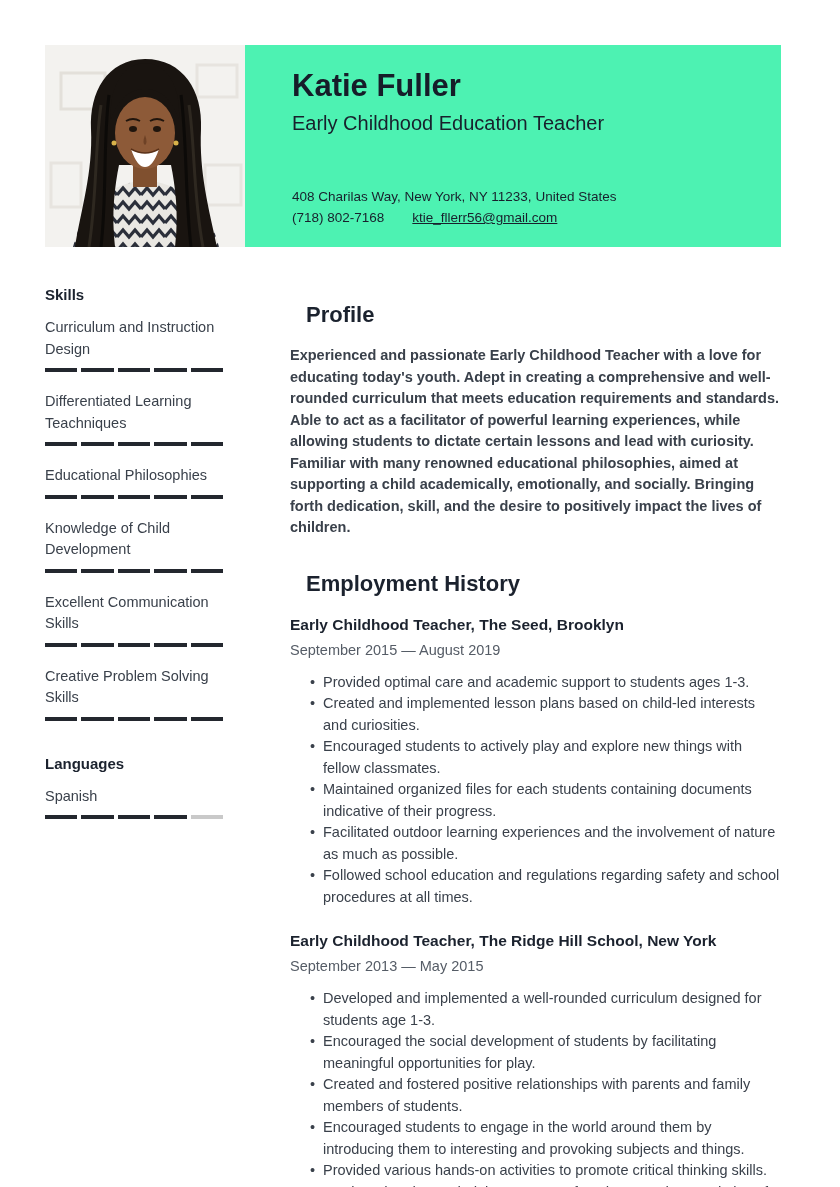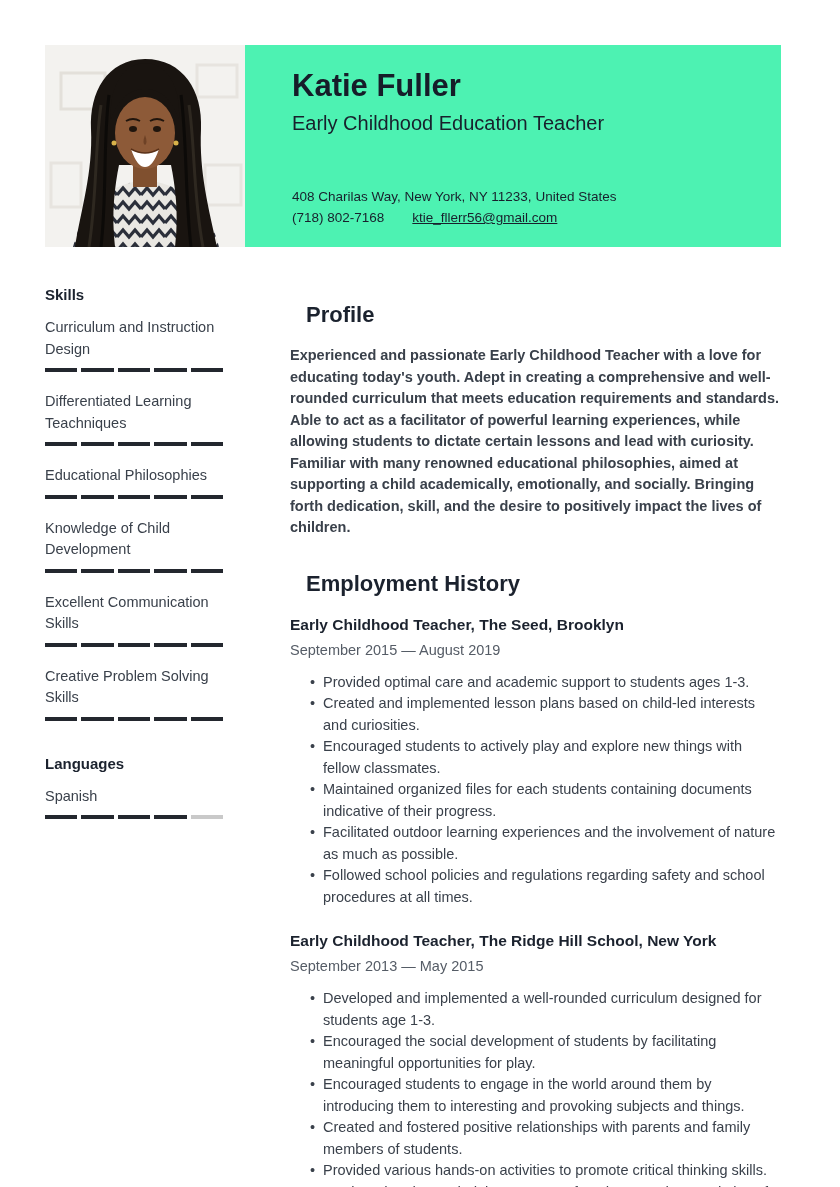--- a/index.html
+++ b/index.html
@@ -207,32 +207,32 @@
 
         <div class="job">
           <h4 class="job-title">Early Childhood Teacher, The Seed, Brooklyn</h4>
           <div class="job-dates">September 2015 — August 2019</div>
           <ul>
             <li>Provided optimal care and academic support to students ages 1-3.</li>
             <li>Created and implemented lesson plans based on child-led interests and curiosities.</li>
             <li>Encouraged students to actively play and explore new things with fellow classmates.</li>
             <li>Maintained organized files for each students containing documents indicative of their progress.</li>
             <li>Facilitated outdoor learning experiences and the involvement of nature as much as possible.</li>
-            <li>Followed school policies and regulations regarding safety and school procedures at all times.</li>
+            <li>Followed school education and regulations regarding safety and school procedures at all times.</li>
           </ul>
         </div>
 
         <div class="job">
           <h4 class="job-title">Early Childhood Teacher, The Ridge Hill School, New York</h4>
           <div class="job-dates">September 2013 — May 2015</div>
           <ul>
             <li>Developed and implemented a well-rounded curriculum designed for students age 1-3.</li>
             <li>Encouraged the social development of students by facilitating meaningful opportunities for play.</li>
+            <li>Created and fostered positive relationships with parents and family members of students.</li>
             <li>Encouraged students to engage in the world around them by introducing them to interesting and provoking subjects and things.</li>
-            <li>Created and fostered positive relationships with parents and family members of students.</li>
             <li>Provided various hands-on activities to promote critical thinking skills.</li>
             <li>Monitored and recorded the progress of students, and created plans for improvement.</li>
           </ul>
         </div>
       </div>
 
     </div>
   </div>
 </div>
 

